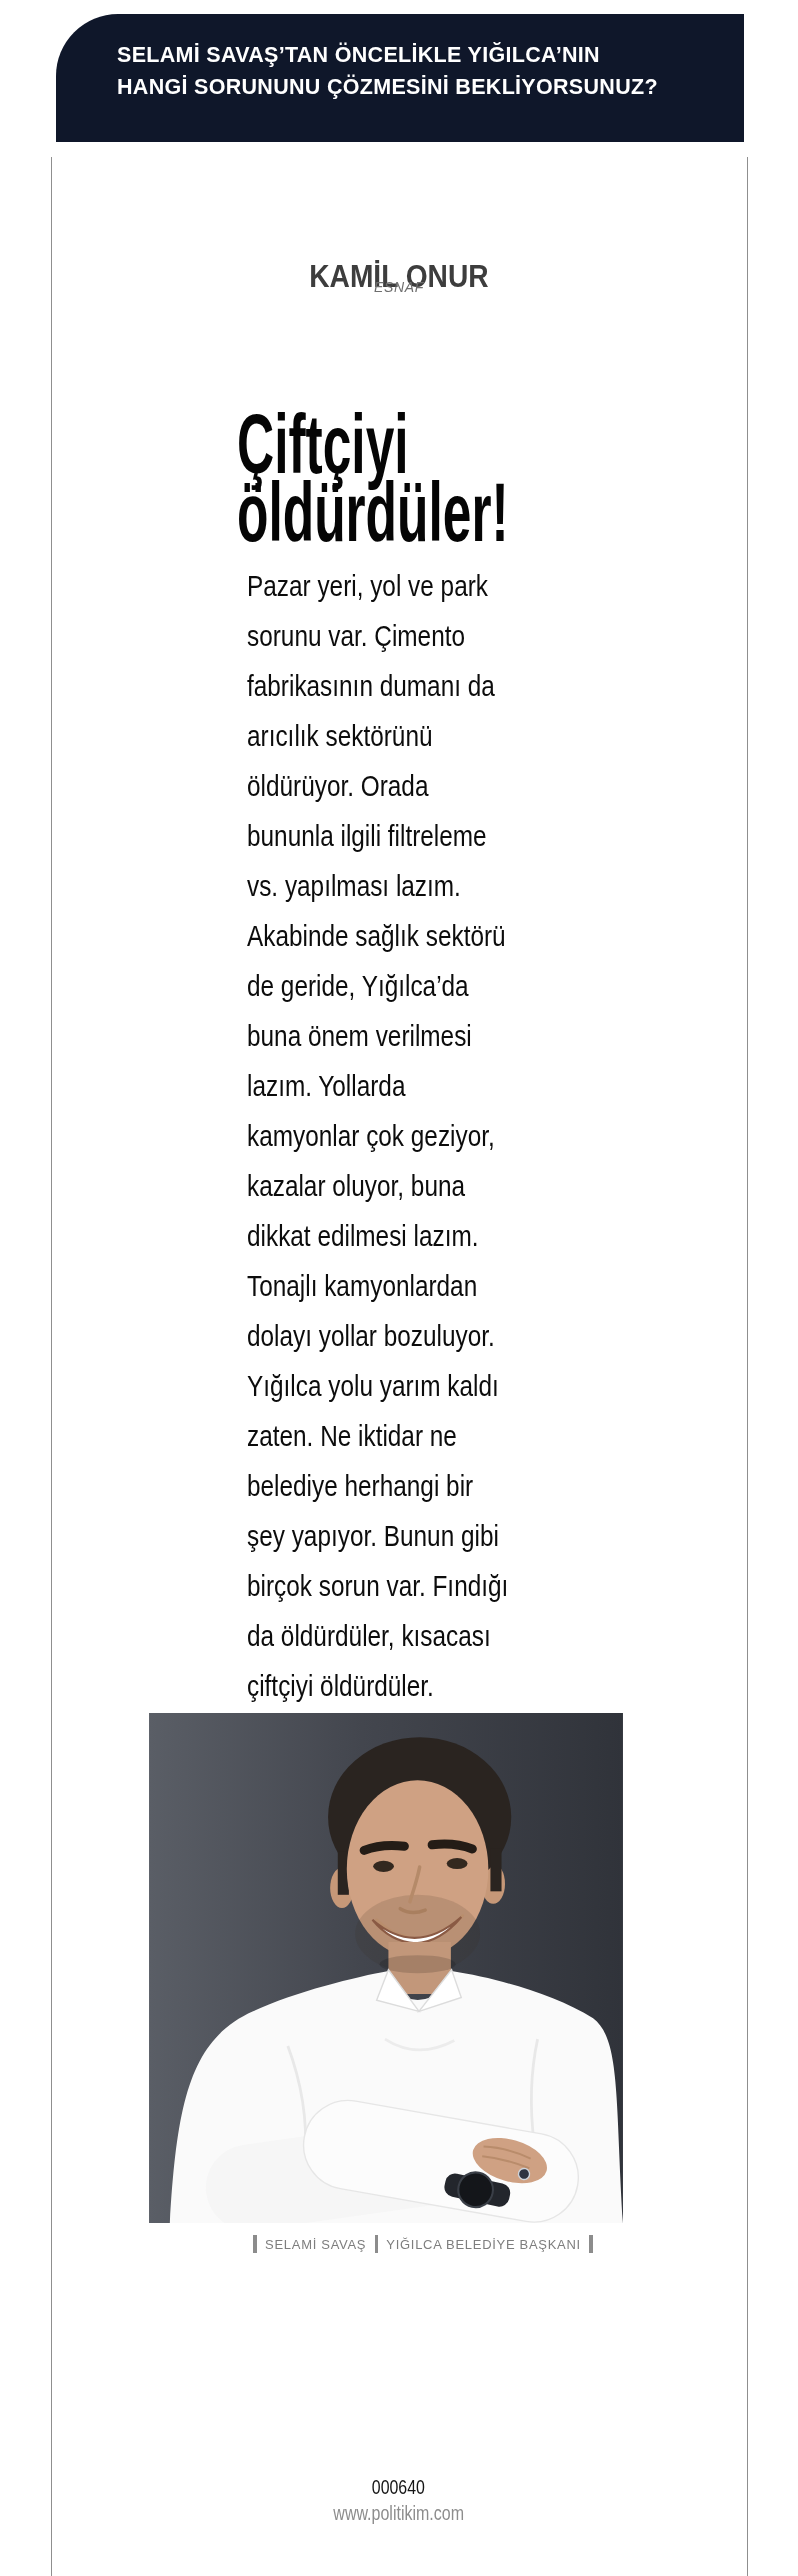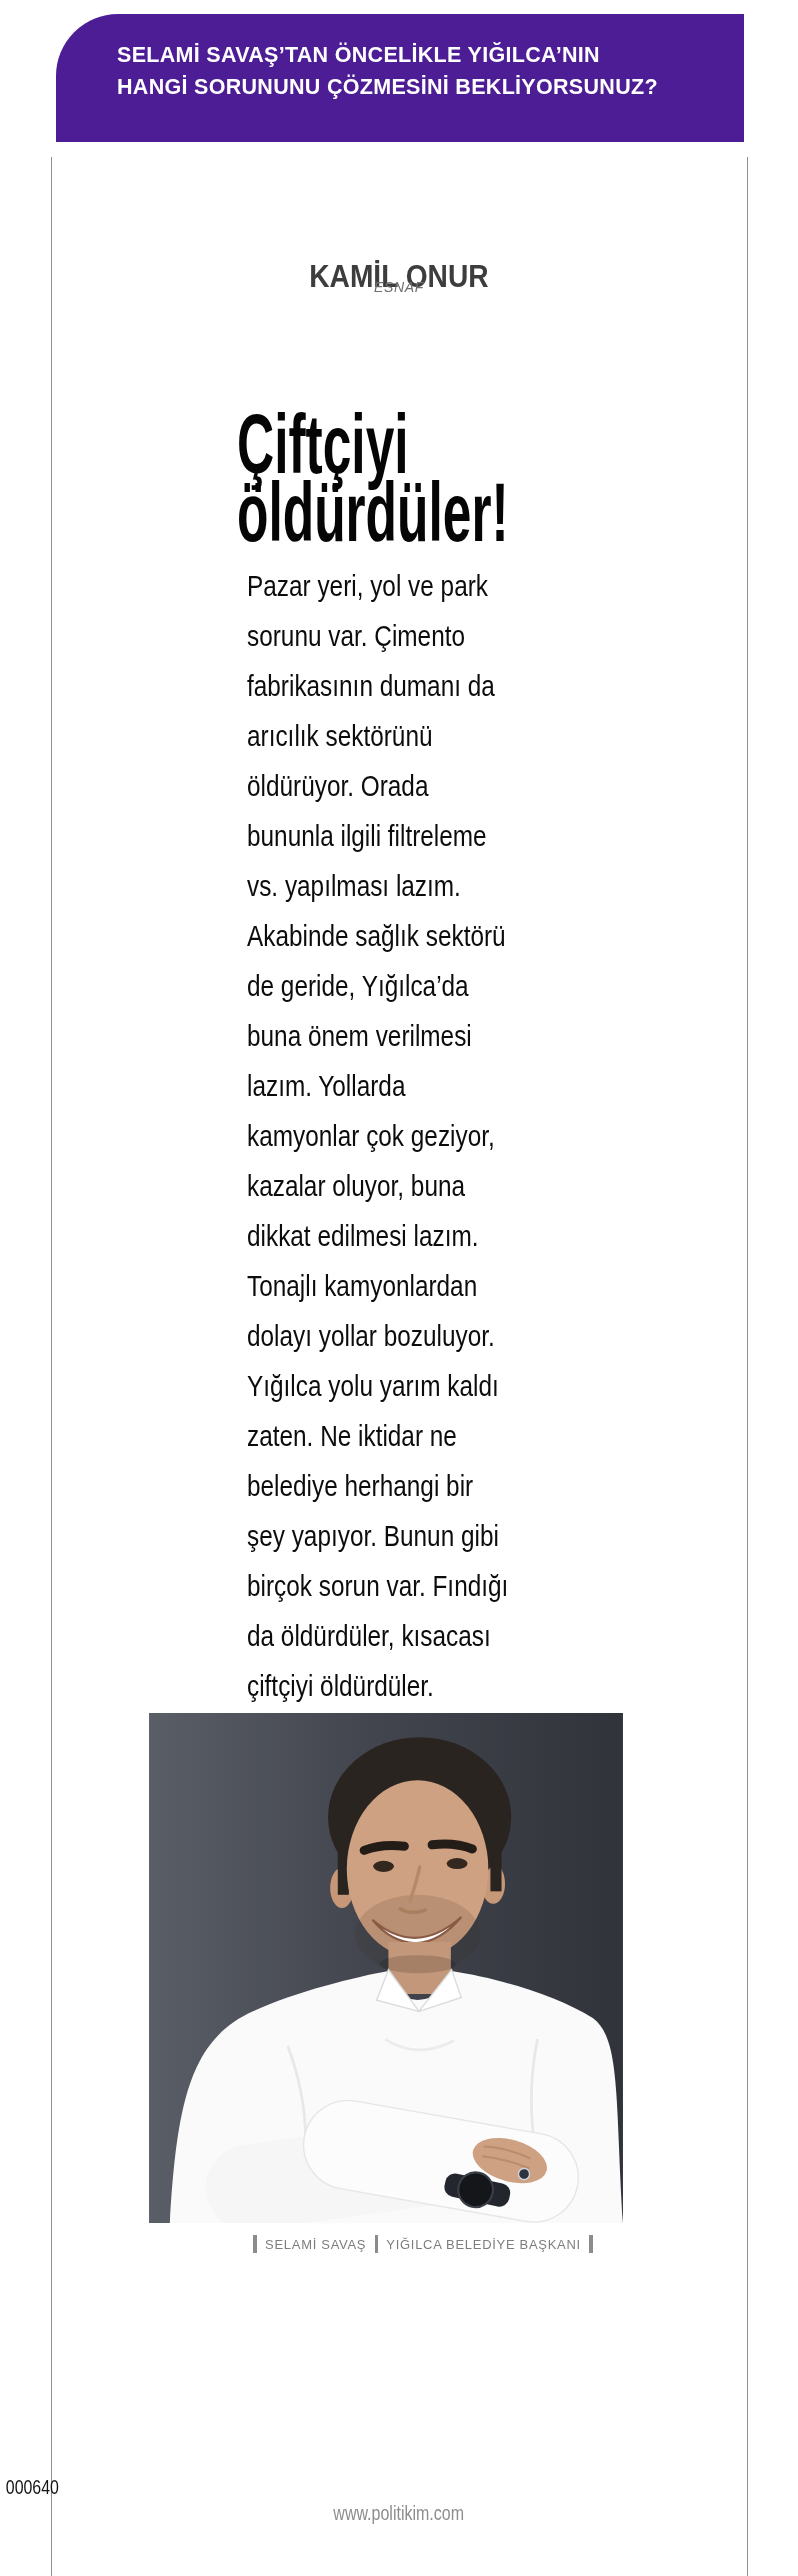--- a/index.html
+++ b/index.html
@@ -18,21 +18,21 @@
     left:51px;top:157px;
     width:695px;height:2419px;
     border-left:1.4px solid #8f8f8f;
     border-right:1.4px solid #8f8f8f;
   }
 
   
   #question-banner{
     left:56px;top:14px;
     width:688px;height:128px;
-    background:#4c1d95;
+    background:#0f172a;
     border-radius:62px 0 0 0;
     box-sizing:border-box;
     padding:25px 0 0 61px;
   }
   #banner-text{
     color:#ffffff;
     font-weight:700;
     font-size:21.5px;
     line-height:32px;
     letter-spacing:0.3px;
@@ -98,21 +98,21 @@
     padding-left:24px;
   }
   .caption-bar{
     width:3.5px;height:18px;background:#8c8c8c;
     margin:0 8.3px;flex:0 0 auto;
   }
 
   
   #footer-code{
     left:0;top:2477px;width:796px;
-    text-align:left;color:#151515;font-size:19.4px;line-height:21px;
+    text-align:center;color:#151515;font-size:19.4px;line-height:21px;
   }
   #footer-code span{display:inline-block;transform:scaleX(0.82);transform-origin:50% 50%;}
   #footer-website{
     left:0;top:2502px;width:798px;
     text-align:center;color:#8d8d8d;font-size:20px;line-height:22px;
   }
   #footer-website span{display:inline-block;transform:scaleX(0.80);transform-origin:50% 50%;}
 </style>
 </head>
 <body>

